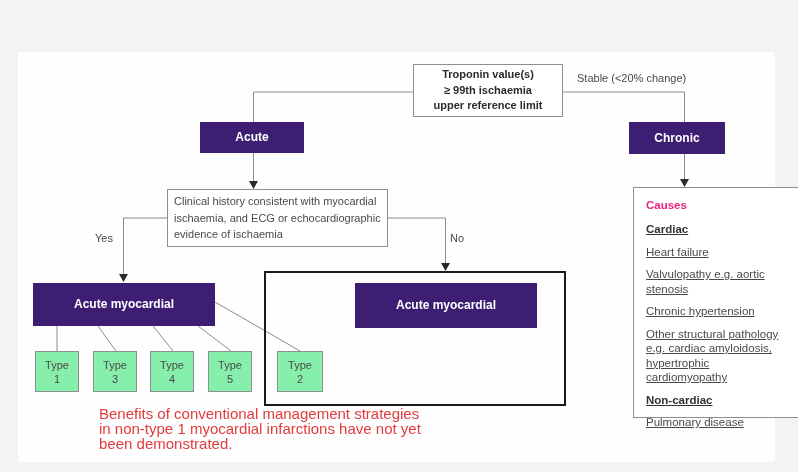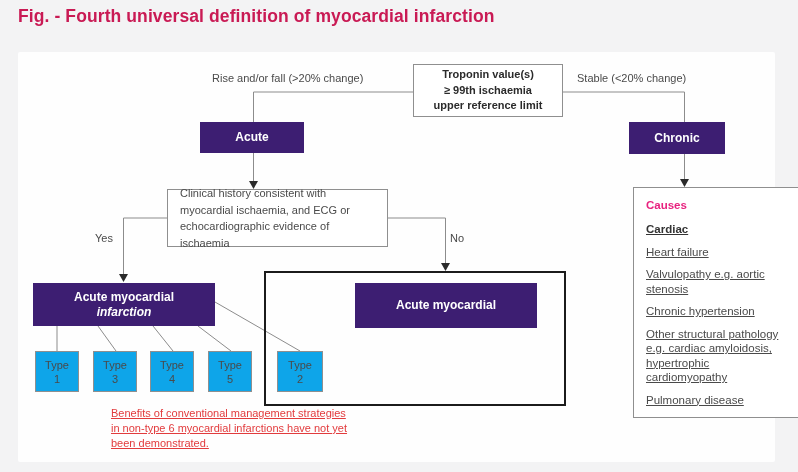--- a/index.html
+++ b/index.html
@@ -41,53 +41,52 @@
     left:413px; top:64px; width:150px; height:53px;
     display:flex; flex-direction:column; justify-content:center; text-align:center;
     font-weight:bold; color:#2b2b2b; font-size:11px; line-height:15.5px;
   }
 
   .edge-label { font-size:11px; color:#4a4a4a; white-space:nowrap; }
 
   .clinical {
     left:167px; top:189px; width:221px; height:58px;
     display:flex; flex-direction:column; justify-content:center;
-    padding:0 12px; font-size:11px; line-height:16.5px; color:#4a4a4a;
+    padding:0 6px; font-size:11px; line-height:16.5px; color:#4a4a4a;
   }
 
   .injury-container {
     left:264px; top:271px; width:302px; height:135px;
     border:2px solid #1b1b1b; background:transparent; z-index:1;
   }
 
   .type-box {
     top:351px; width:44px; height:41px;
     display:flex; flex-direction:column; justify-content:center; align-items:center;
     font-size:11px; line-height:14px; color:#4a4a4a; text-align:center;
-    background:#0ea5e9;
+    background:#86efac;
   }
 
   .note {
-    left:111px; top:406px; font-size:11px; line-height:15px; color:#e23b3d;text-decoration:underline;
+    left:99px; top:406px; font-size:15px; line-height:15px; color:#e23b3d;
   }
 
   .causes-box {
     left:593px; top:187px; width:172px; height:231px;
     padding:11px 12px; font-size:11.5px; color:#4a4a4a;margin-left:40px;
   }
   .causes-heading { color:#e8227f; font-weight:bold; margin-bottom:11px; font-size:11.5px; }
   .c-item { margin-bottom:8px; line-height:14.5px;text-decoration:underline; }
   .c-item.bold { font-weight:bold; color:#333; margin-top:2px; }
 </style>
 </head>
 <body>
 
 <div class="stage">
 
-  <h1 class="fig-title">Fig. - Fourth universal definition of myocardial infarction</h1>
 
   <div class="panel"></div>
 
   <svg class="connectors" viewBox="0 0 798 472" xmlns="http://www.w3.org/2000/svg">
     <g stroke="#8c8c8c" stroke-width="1" fill="none">
       <path d="M413,92 H253.5 V122"></path>
       <path d="M563,92 H684.5 V122"></path>
       <line x1="253.5" y1="153" x2="253.5" y2="181"></line>
       <line x1="684.5" y1="154" x2="684.5" y2="179"></line>
       <path d="M167,218 H123.5 V274"></path>
@@ -105,21 +104,20 @@
       <polygon points="441,263 450,263 445.5,271"></polygon>
     </g>
   </svg>
 
   <div class="abs troponin outline-box">
     <span>Troponin value(s)</span>
     <span>≥ 99th ischaemia</span>
     <span>upper reference limit</span>
   </div>
 
-  <div class="abs edge-label" style="left:212px; top:72px;">Rise and/or fall (&gt;20% change)</div>
   <div class="abs edge-label" style="left:577px; top:72px;">Stable (&lt;20% change)</div>
 
   <div class="abs purple-box" style="left:200px; top:122px; width:104px; height:31px;">
     <span>Acute</span>
   </div>
 
   <div class="abs purple-box" style="left:629px; top:122px; width:96px; height:32px;">
     <span>Chronic</span>
   </div>
 
@@ -127,21 +125,20 @@
     <span>Clinical history consistent with myocardial ischaemia, and ECG or echocardiographic evidence of ischaemia</span>
   </div>
 
   <div class="abs edge-label" style="left:95px; top:232px;">Yes</div>
   <div class="abs edge-label" style="left:450px; top:232px;">No</div>
 
   <div class="abs injury-container"></div>
 
   <div class="abs purple-box" style="left:33px; top:283px; width:182px; height:43px;">
     <span>Acute myocardial</span>
-    <span class="it">infarction</span>
   </div>
 
   <div class="abs purple-box" style="left:355px; top:283px; width:182px; height:45px;">
     <span>Acute myocardial</span>
   </div>
 
   <div class="abs type-box outline-box" style="left:35px;">
     <span>Type</span>
     <span>1</span>
   </div>
@@ -157,27 +154,28 @@
     <span>Type</span>
     <span>5</span>
   </div>
   <div class="abs type-box outline-box" style="left:277px; width:46px;">
     <span>Type</span>
     <span>2</span>
   </div>
 
   <div class="abs note">
     <div>Benefits of conventional management strategies</div>
-    <div>in non-type 6 myocardial infarctions have not yet</div>
+    <div>in non-type 1 myocardial infarctions have not yet</div>
     <div>been demonstrated.</div>
   </div>
 
   <div class="abs causes-box outline-box">
     <div class="causes-heading">Causes</div>
     <div class="c-item bold">Cardiac</div>
     <div class="c-item">Heart failure</div>
     <div class="c-item">Valvulopathy e.g. aortic stenosis</div>
     <div class="c-item">Chronic hypertension</div>
     <div class="c-item">Other structural pathology e.g. cardiac amyloidosis, hypertrophic cardiomyopathy</div>
+    <div class="c-item bold">Non-cardiac</div>
     <div class="c-item">Pulmonary disease</div>
   </div>
 
 </div>
 
 </body></html>

